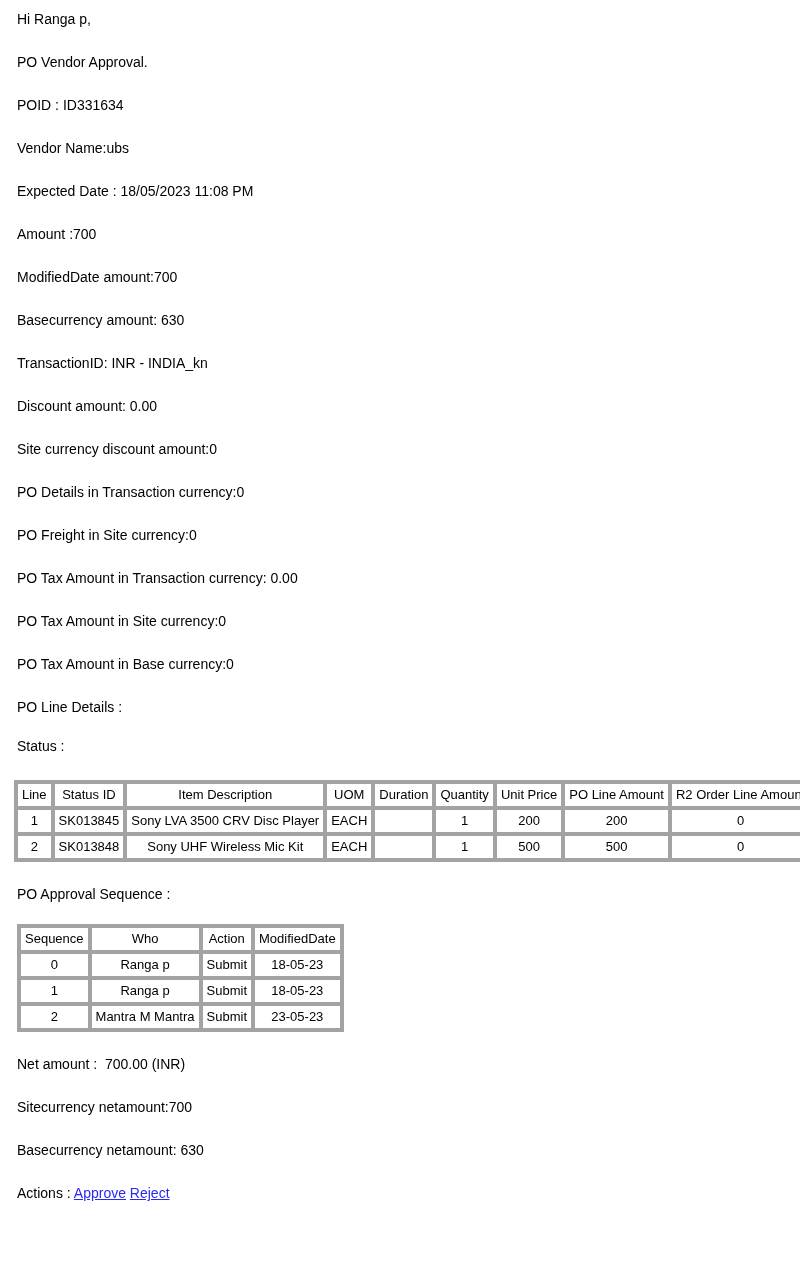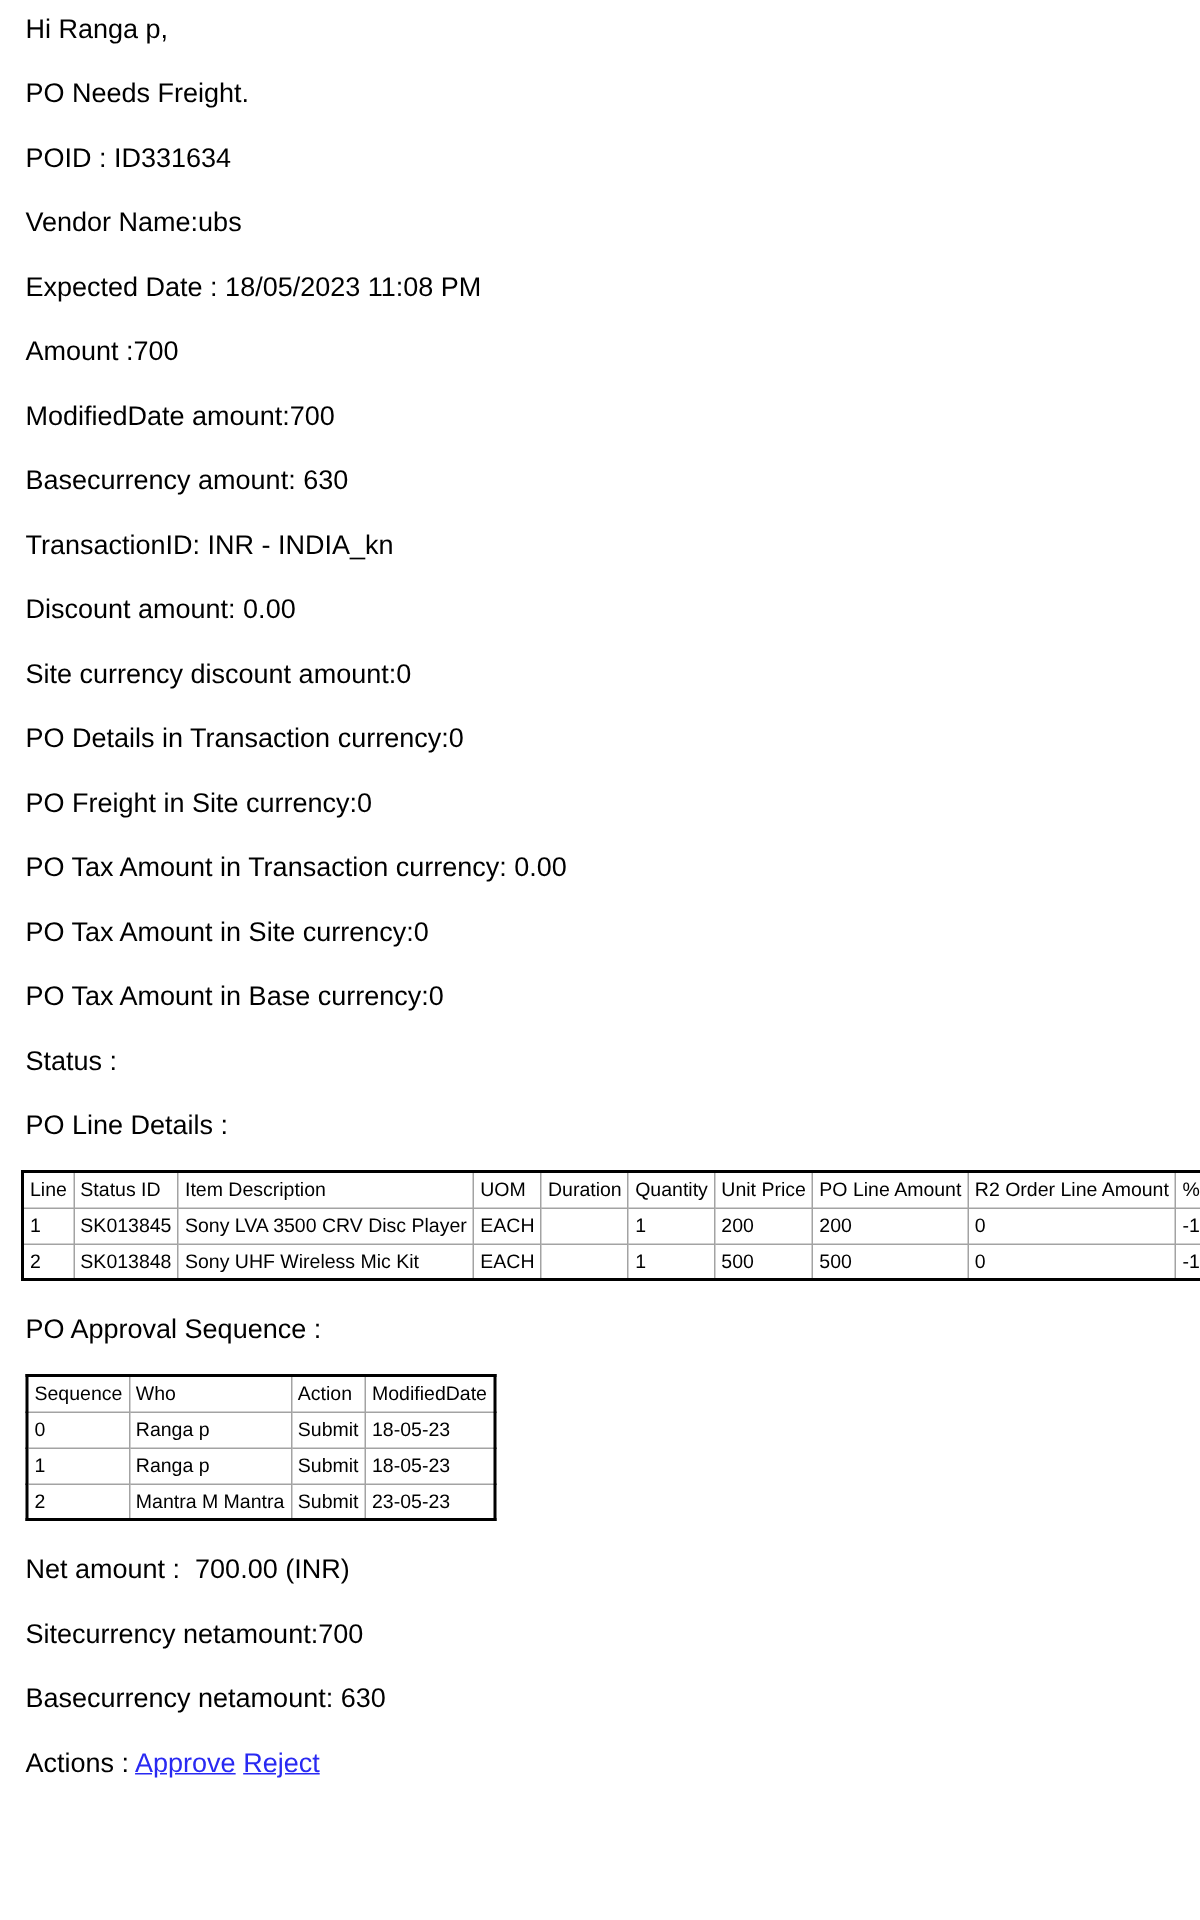--- a/index.html
+++ b/index.html
@@ -13,40 +13,40 @@
   body {
     width: 800px;
     height: 1280px;
     overflow: hidden;
     font-family: "Liberation Sans", sans-serif;
   }
   .page {
     padding: 10px 16px 0 17px;
   }
   p.line {
-    font-size: 18px;
+    font-size: 14px;
     line-height: 18px;
     margin: 0 0 25px 0;
     white-space: pre-wrap;
   }
   p.table-label {
     margin-bottom: 21px;
   }
   table.grid {
     border-collapse: collapse;
     border: 2px solid #000;
     margin: 0 0 23px -3px;
   }
   table.grid th,
   table.grid td {
-    border: 1px solid #a3a3a3;
+    border: 4px solid #a3a3a3;
     font-size: 13px;
     line-height: 16px;
     font-weight: normal;
-    text-align: left;
+    text-align: center;
     padding: 3px 4px;
     white-space: nowrap;
     height: 24px;
     vertical-align: middle;
   }
   table.grid.seq {
     margin-left: 0;
     padding-left: 34px;
   }
   .col-desc { min-width: 170px; }
@@ -60,39 +60,39 @@
     text-decoration: underline;
     cursor: pointer;
   }
 </style>
 </head>
 <body>
 
 <div class="page">
 
   <p class="line">Hi Ranga p,</p>
-  <p class="line">PO Needs Freight.</p>
+  <p class="line">PO Vendor Approval.</p>
 
   <p class="line">POID : ID331634</p>
   <p class="line">Vendor Name:ubs</p>
   <p class="line">Expected Date : 18/05/2023 11:08 PM</p>
   <p class="line">Amount :700</p>
   <p class="line">ModifiedDate amount:700</p>
   <p class="line">Basecurrency amount: 630</p>
   <p class="line">TransactionID: INR - INDIA_kn</p>
   <p class="line">Discount amount: 0.00</p>
   <p class="line">Site currency discount amount:0</p>
   <p class="line">PO Details in Transaction currency:0</p>
   <p class="line">PO Freight in Site currency:0</p>
   <p class="line">PO Tax Amount in Transaction currency: 0.00</p>
   <p class="line">PO Tax Amount in Site currency:0</p>
   <p class="line">PO Tax Amount in Base currency:0</p>
+  <p class="line table-label">PO Line Details :</p>
+
   <p class="line">Status :</p>
-
-  <p class="line table-label">PO Line Details :</p>
 
   <table class="grid">
     <thead>
       <tr>
         <th>Line</th>
         <th>Status ID</th>
         <th class="col-desc">Item Description</th>
         <th>UOM</th>
         <th class="col-duration">Duration</th>
         <th>Quantity</th>

